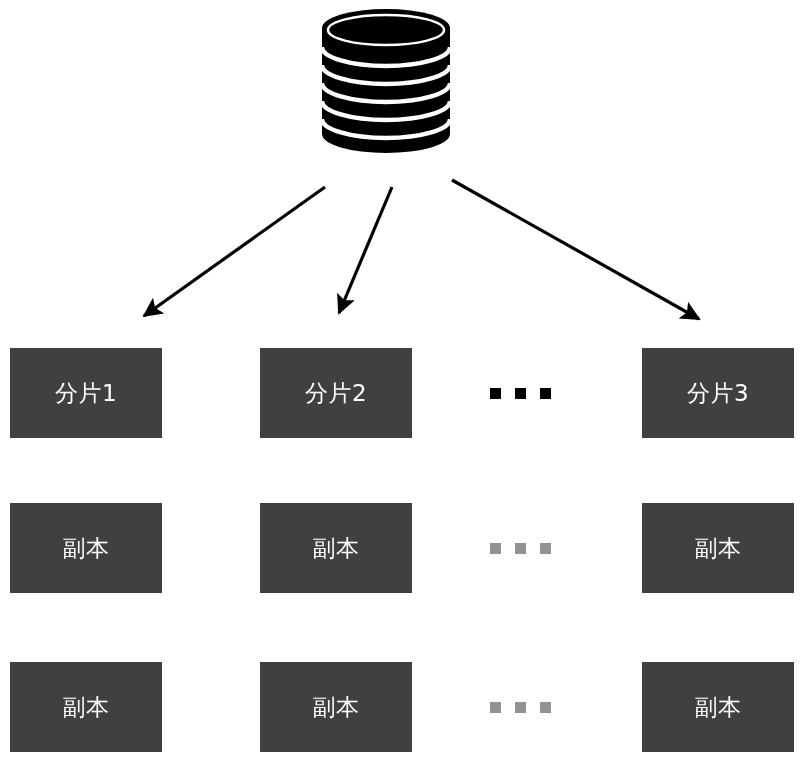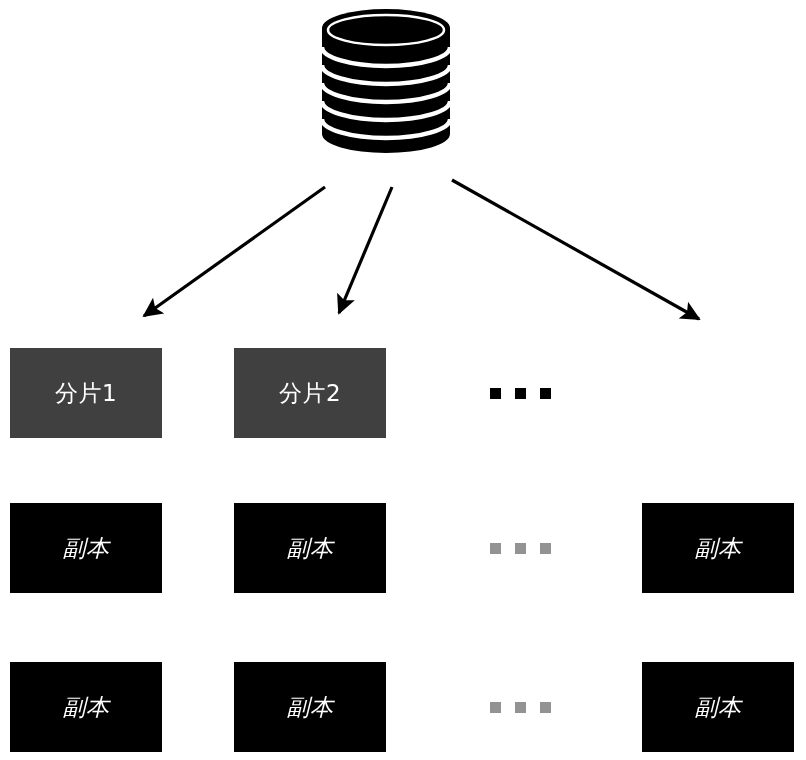--- a/index.html
+++ b/index.html
@@ -47,22 +47,21 @@
     color: #ffffff;
     font-size: 23px;
     letter-spacing: 0.5px;
     line-height: 1;
     user-select: none;
   }
   .node-box.shard {
     background: #404040;
   }
   .node-box.replica {
-    background: #000000;
-    font-style: italic;
+    background: #404040;
   }
   .node-label {
     display: block;
     white-space: nowrap;
   }
   
   .ellipsis {
     position: absolute;
     display: flex;
     align-items: center;
@@ -78,21 +77,21 @@
     height: 11px;
   }
   .ellipsis.dark .dot {
     background: #000000;
   }
   .ellipsis.light .dot {
     background: #939393;
   }
   
   .col-1 { left: 10px; }
-  .col-2 { left: 234px; }
+  .col-2 { left: 260px; }
   .col-gap { left: 444px; }
   .col-3 { left: 642px; }
   
   .row-1 { top: 348px; }
   .row-2 { top: 503px; }
   .row-3 { top: 662px; }
 </style>
 </head>
 <body>
 
@@ -136,20 +135,23 @@
     <span class="node-label">分片1</span>
   </div>
   <div class="node-box shard col-2 row-1">
     <span class="node-label">分片2</span>
   </div>
   <div class="ellipsis dark col-gap row-1" title="...">
     <span class="dot"></span>
     <span class="dot"></span>
     <span class="dot"></span>
   </div>
+  <div class="node-box shard col-3 row-1">
+    <span class="node-label">分片3</span>
+  </div>
 
   <div class="node-box replica col-1 row-2">
     <span class="node-label">副本</span>
   </div>
   <div class="node-box replica col-2 row-2">
     <span class="node-label">副本</span>
   </div>
   <div class="ellipsis light col-gap row-2" title="...">
     <span class="dot"></span>
     <span class="dot"></span>

